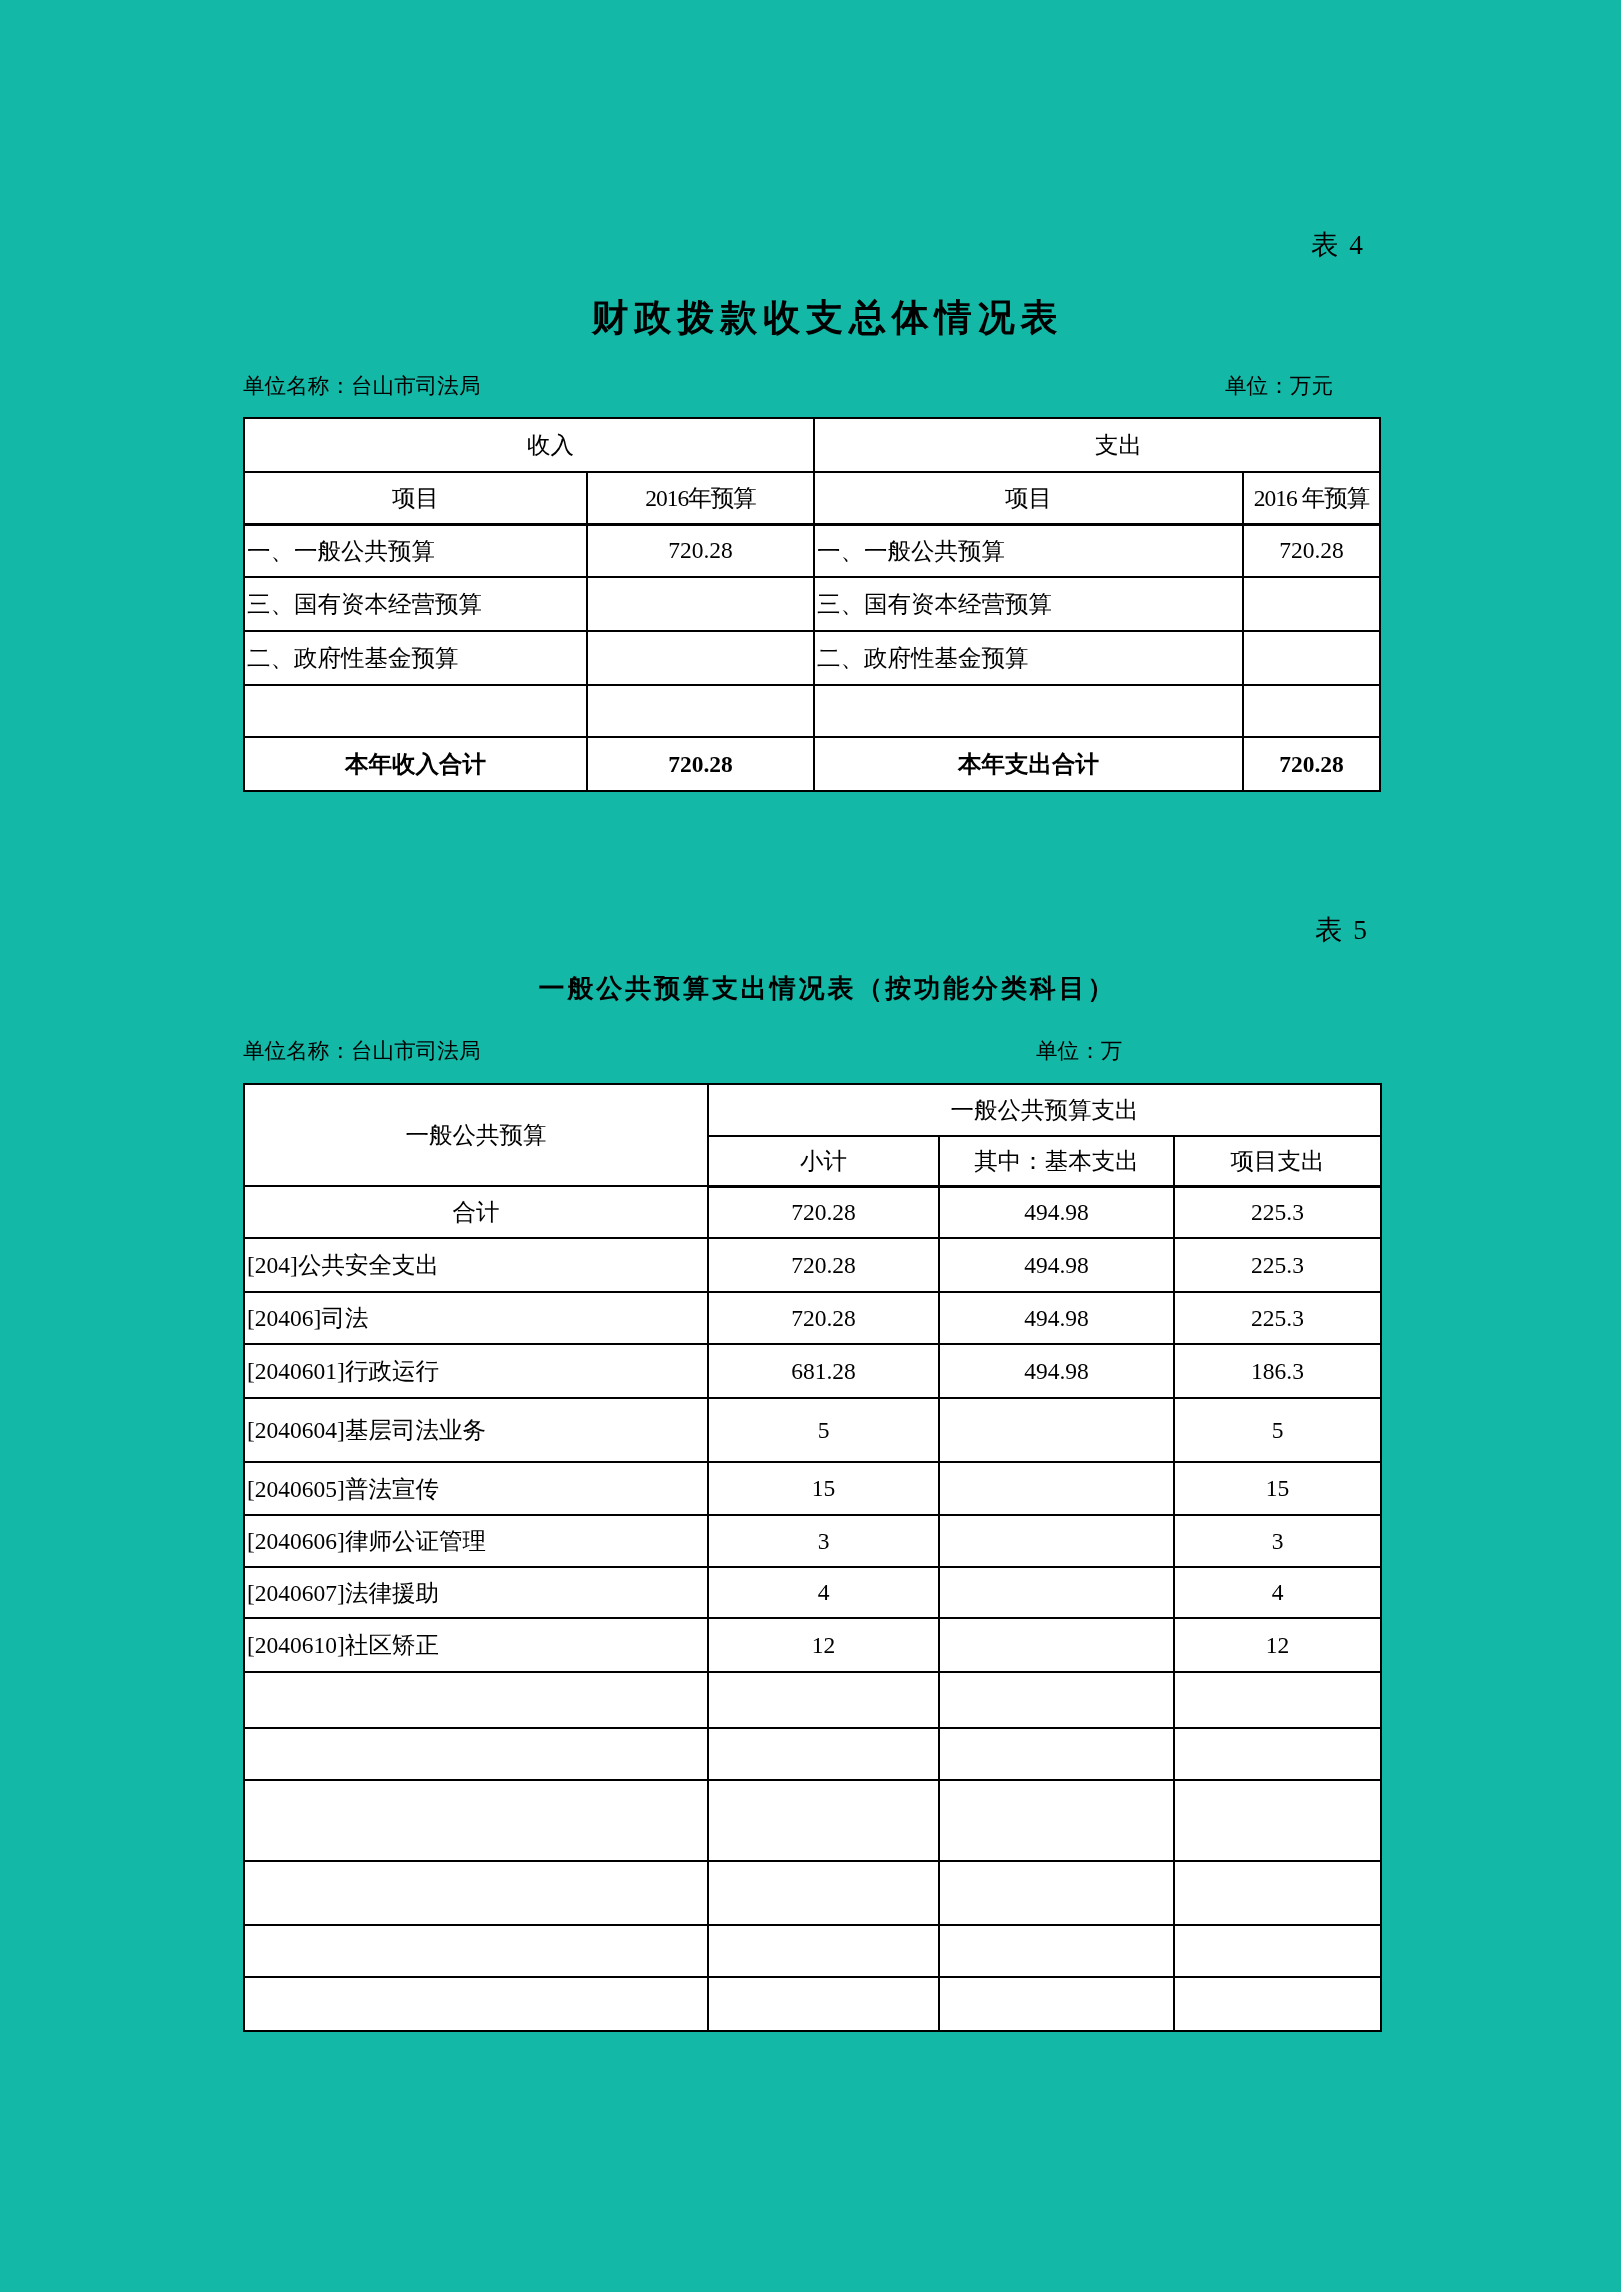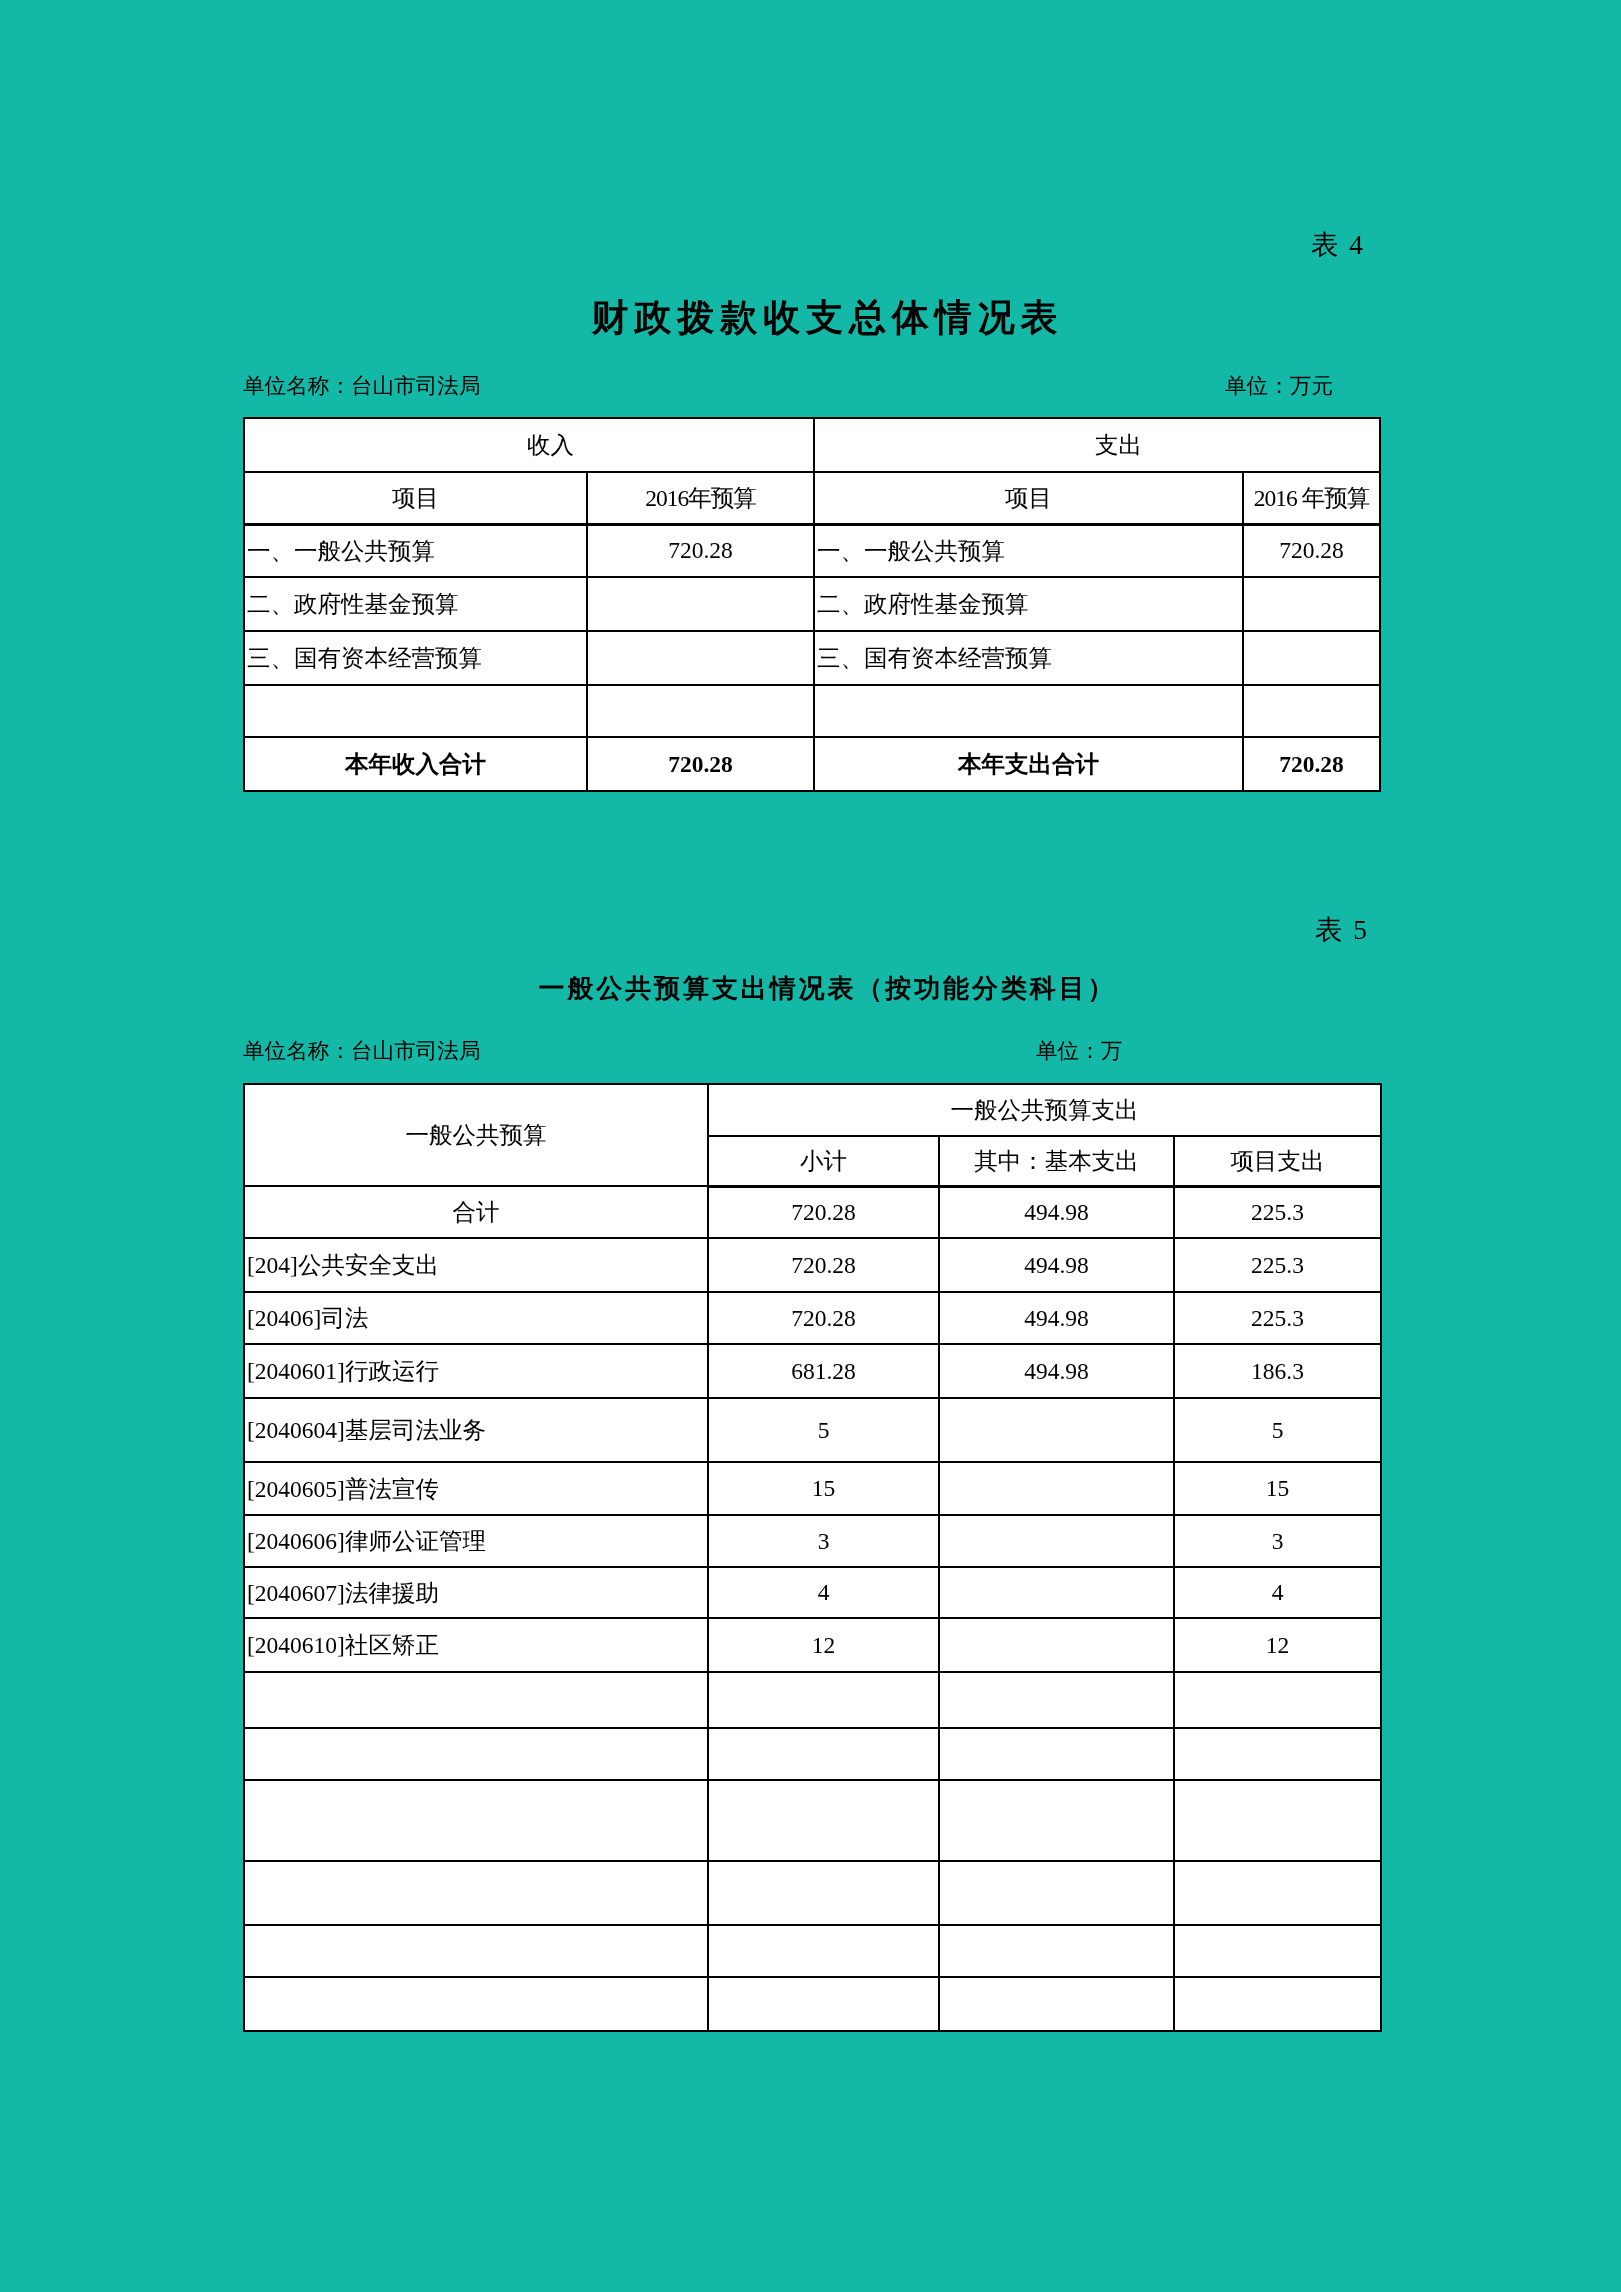--- a/index.html
+++ b/index.html
@@ -110,29 +110,29 @@
         <td class="c">项目</td>
         <td class="c tight">2016 年预算</td>
       </tr>
       <tr class="rh54">
         <td class="l ind0">一、一般公共预算</td>
         <td class="c">720.28</td>
         <td class="l ind0">一、一般公共预算</td>
         <td class="c">720.28</td>
       </tr>
       <tr class="rh55">
+        <td class="l ind0">三、国有资本经营预算</td>
+        <td class="c"></td>
+        <td class="l ind0">三、国有资本经营预算</td>
+        <td class="c"></td>
+      </tr>
+      <tr class="rh55">
         <td class="l ind0">二、政府性基金预算</td>
         <td class="c"></td>
         <td class="l ind0">二、政府性基金预算</td>
-        <td class="c"></td>
-      </tr>
-      <tr class="rh55">
-        <td class="l ind0">三、国有资本经营预算</td>
-        <td class="c"></td>
-        <td class="l ind0">三、国有资本经营预算</td>
         <td class="c"></td>
       </tr>
       <tr class="rh53">
         <td class="l ind0"></td>
         <td class="c"></td>
         <td class="l ind0"></td>
         <td class="c"></td>
       </tr>
       <tr class="rh55">
         <td class="c b">本年收入合计</td>

